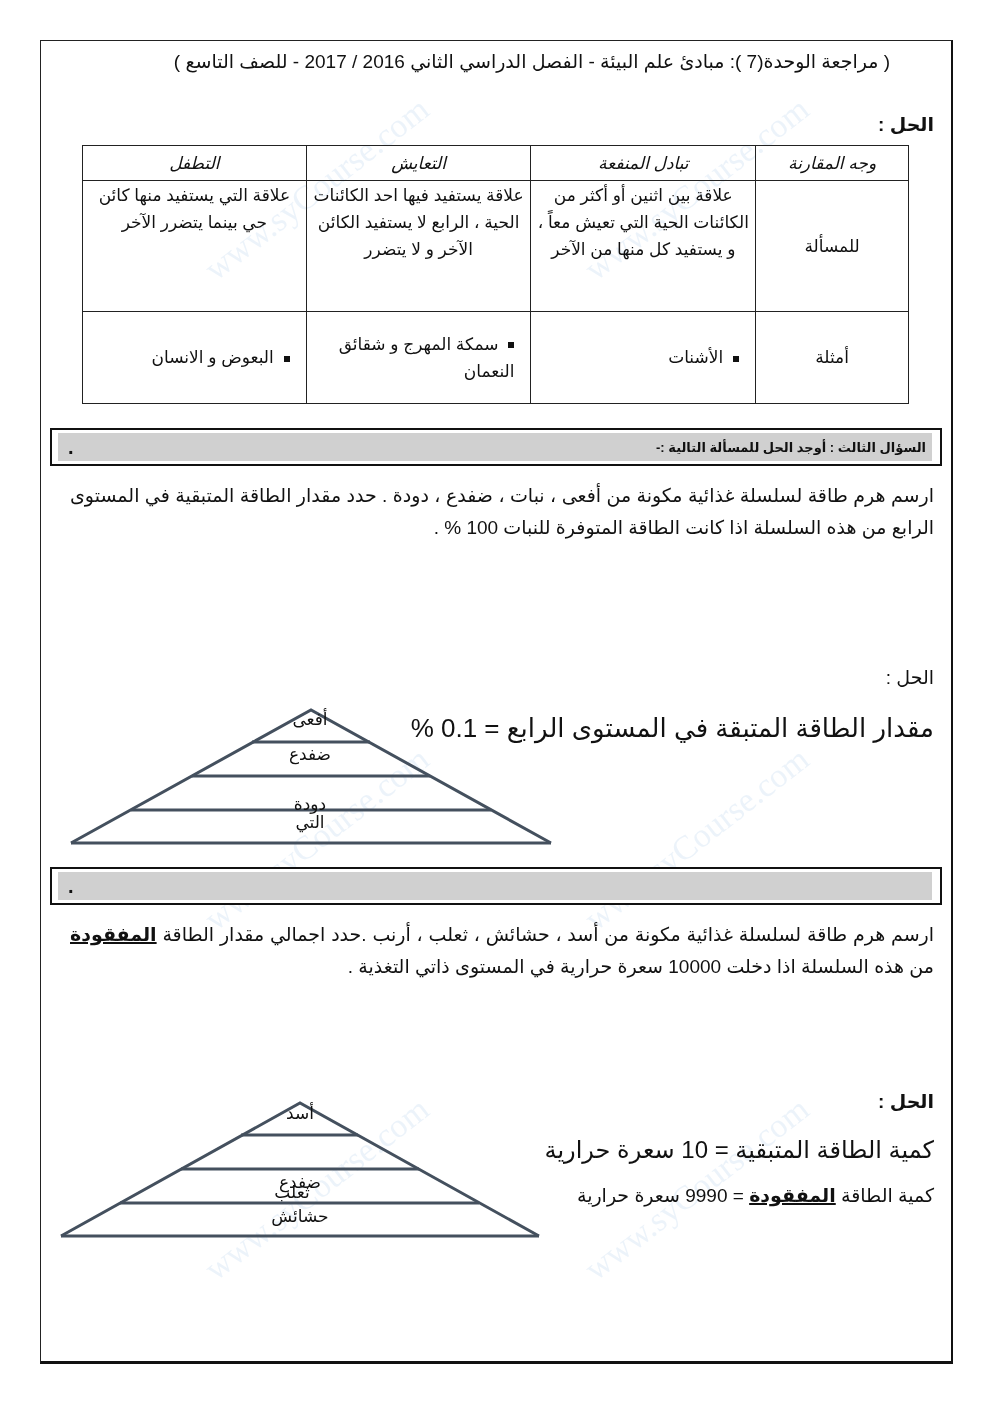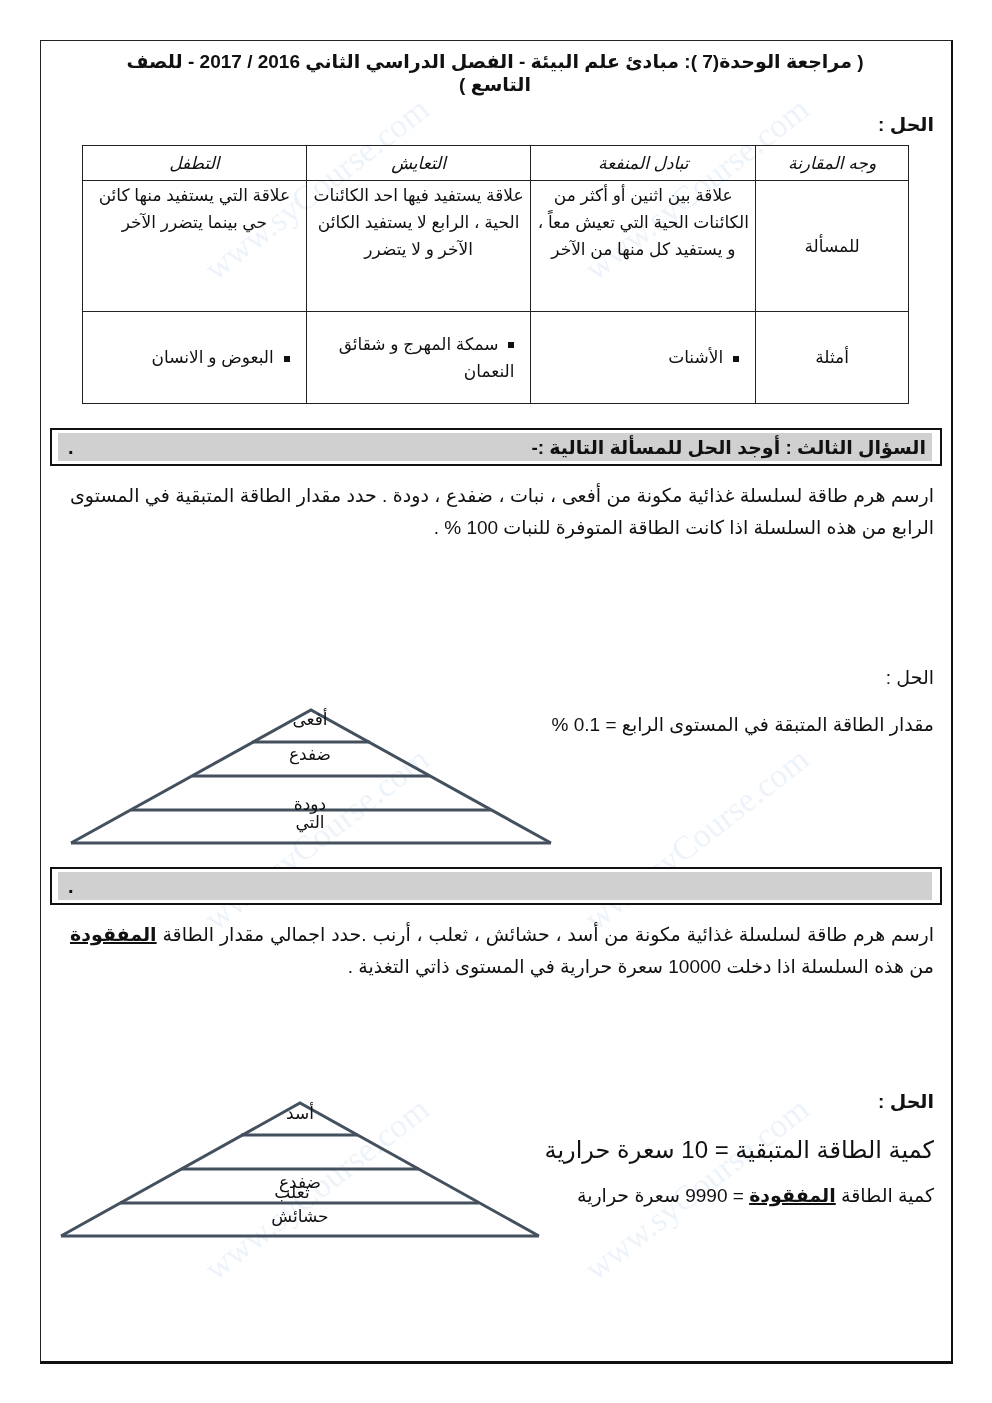--- a/index.html
+++ b/index.html
@@ -2,35 +2,35 @@
 <html><head>
   <meta charset="utf-8">
   <style>
     * { box-sizing: border-box; margin: 0; padding: 0; }
     html, body { width: 992px; height: 1403px; background: #ffffff; }
     body { position: relative; font-family: "Liberation Sans", "DejaVu Sans", sans-serif; color: #111; overflow: hidden; }
     .frame { position: absolute; left: 40px; top: 40px; width: 913px; height: 1324px; border: 1px solid #222; border-right: 2px solid #111; border-bottom: 3px solid #111; }
     .rtl { direction: rtl; unicode-bidi: embed; }
     .abs { position: absolute; }
 
-    .header-title { left: 100px; top: 50px; width: 790px; text-align: center; font-weight: bold; font-size: 19px; }
+    .header-title { left: 100px; top: 50px; width: 790px; font-weight: normal; font-size: 19px; }
     .sol-label { font-weight: bold; font-size: 19px; }
 
     table.cmp { position: absolute; left: 82px; top: 145px; width: 827px; border-collapse: collapse; direction: rtl; font-size: 17px; }
     table.cmp td, table.cmp th { border: 1.5px solid #222; text-align: center; vertical-align: top; font-weight: normal; line-height: 27px; padding: 1px 6px; }
     table.cmp th { height: 35px; vertical-align: middle; font-style: italic; }
     table.cmp td.rowhead { vertical-align: middle; width: 153px; }
     table.cmp tr.def td { height: 131px; }
     table.cmp tr.ex td { height: 92px; vertical-align: middle; text-align: right; }
     table.cmp tr.ex td.rowhead { text-align: center; }
     .bullet { display: inline-block; width: 6px; height: 6px; background: #111; margin-left: 10px; vertical-align: middle; }
 
     .qbar { position: absolute; left: 50px; width: 892px; height: 38px; border: 2px solid #111; background: #fff; }
     .qbar-inner { position: absolute; left: 6px; right: 8px; top: 3px; bottom: 3px; background: #d0d0d0; display: flex; align-items: center; justify-content: space-between; padding: 0 6px 0 10px; }
-    .qbar-title { font-weight: bold; font-size: 19px; direction: rtl; text-align: center; }
+    .qbar-title { font-weight: bold; font-size: 13px; direction: rtl; text-align: center; }
     .qbar-dot { font-weight: bold; font-size: 20px; line-height: 1; }
 
     .para { position: absolute; left: 70px; width: 864px; direction: rtl; text-align: justify; font-size: 19px; line-height: 32px; }
     .para u { text-decoration: underline; text-decoration-thickness: 2px; }
 
     .pyr-label { position: absolute; text-align: center; font-size: 17px; direction: rtl; }
     .watermark { position: absolute; color: rgba(150, 190, 230, 0.18); font-size: 34px; font-family: "Liberation Serif", serif; transform: rotate(-38deg); white-space: nowrap; pointer-events: none; }
   </style>
 </head>
 <body>
@@ -80,21 +80,21 @@
 <div class="qbar" style="top:428px;">
   <div class="qbar-inner">
     <span class="qbar-dot">.</span>
     <span class="qbar-title">السؤال الثالث   :   أوجد الحل للمسألة التالية :-</span>
   </div>
 </div>
 
 <div class="para" style="top:480px;">ارسم هرم طاقة لسلسلة غذائية مكونة من  أفعى ، نبات ، ضفدع ، دودة  . حدد مقدار الطاقة المتبقية في المستوى الرابع  من هذه السلسلة  اذا كانت الطاقة المتوفرة للنبات 100 %  .</div>
 
 <div class="abs rtl" style="right:58px; top:666px; font-size:19px;">الحل :</div>
-<div class="abs rtl" style="right:58px; top:713px; font-size:19px; white-space:nowrap;">مقدار الطاقة المتبقة في المستوى الرابع = 0.1  %</div>
+<div class="abs rtl" style="right:58px; top:713px; font-size:26px; white-space:nowrap;">مقدار الطاقة المتبقة في المستوى الرابع = 0.1  %</div>
 
 <svg class="abs" style="left:60px; top:700px;" width="500" height="150" viewBox="0 0 500 150">
   <g stroke="#44505e" stroke-width="3" fill="none">
     <polyline points="11,143 251,10 491,143"></polyline>
     <line x1="11" y1="143" x2="491" y2="143"></line>
     <line x1="192" y1="42" x2="310" y2="42"></line>
     <line x1="132" y1="76" x2="370" y2="76"></line>
     <line x1="71" y1="110" x2="431" y2="110"></line>
   </g>
 </svg>

